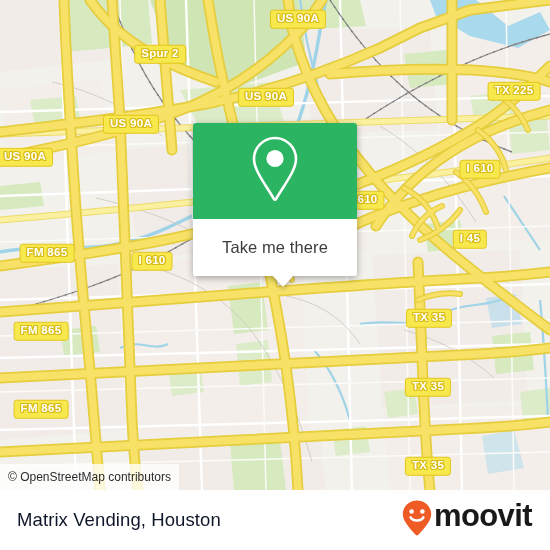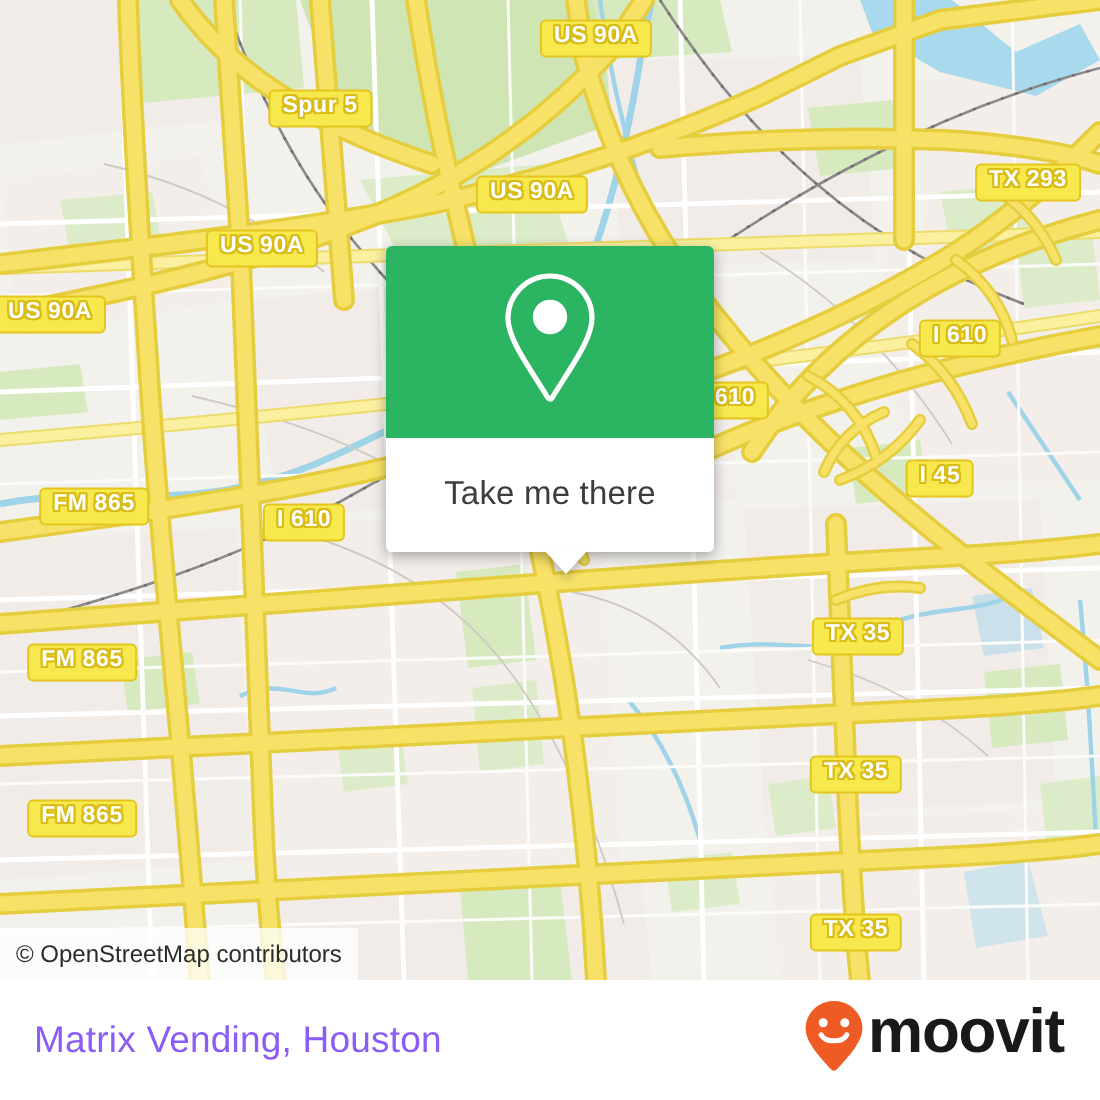--- a/index.html
+++ b/index.html
@@ -132,21 +132,21 @@
     width: 550px;
     height: 60px;
     background: #ffffff;
     display: flex;
     align-items: center;
     justify-content: space-between;
     padding: 0 18px 0 17px;
     box-sizing: border-box;
   }
   .footer-title {
-    color: #8b5cf6;
+    color: #0f172a;
     font-size: 18.5px;
     font-family: "Liberation Sans", sans-serif;
     letter-spacing: 0.1px;
     white-space: nowrap;
   }
   .brand {
     display: flex;
     align-items: flex-start;
     gap: 2px;
   }
@@ -350,23 +350,23 @@
         <path d="M456,172 C470,182 480,196 486,212"></path>
         <path d="M420,240 C436,234 450,224 460,210"></path>
         <path d="M478,130 C492,140 502,154 506,170"></path>
         <path d="M500,96 C512,104 522,116 528,130"></path>
         <path d="M268,252 C280,258 288,268 292,280"></path>
         <path d="M418,300 C432,294 446,292 460,294"></path>
       </g>
     </svg>
 
     <div class="shield" style="left:298px; top:19px;">US 90A</div>
-    <div class="shield" style="left:160px; top:54px;">Spur 5</div>
+    <div class="shield" style="left:160px; top:54px;">Spur 2</div>
     <div class="shield" style="left:266px; top:97px;">US 90A</div>
-    <div class="shield" style="left:514px; top:91px;">TX 293</div>
+    <div class="shield" style="left:514px; top:91px;">TX 225</div>
     <div class="shield" style="left:131px; top:124px;">US 90A</div>
     <div class="shield" style="left:25px; top:157px;">US 90A</div>
     <div class="shield" style="left:480px; top:169px;">I 610</div>
     <div class="shield" style="left:364px; top:200px;">I 610</div>
     <div class="shield" style="left:470px; top:239px;">I 45</div>
     <div class="shield" style="left:47px; top:253px;">FM 865</div>
     <div class="shield" style="left:152px; top:261px;">I 610</div>
     <div class="shield" style="left:429px; top:318px;">TX 35</div>
     <div class="shield" style="left:41px; top:331px;">FM 865</div>
     <div class="shield" style="left:428px; top:387px;">TX 35</div>

